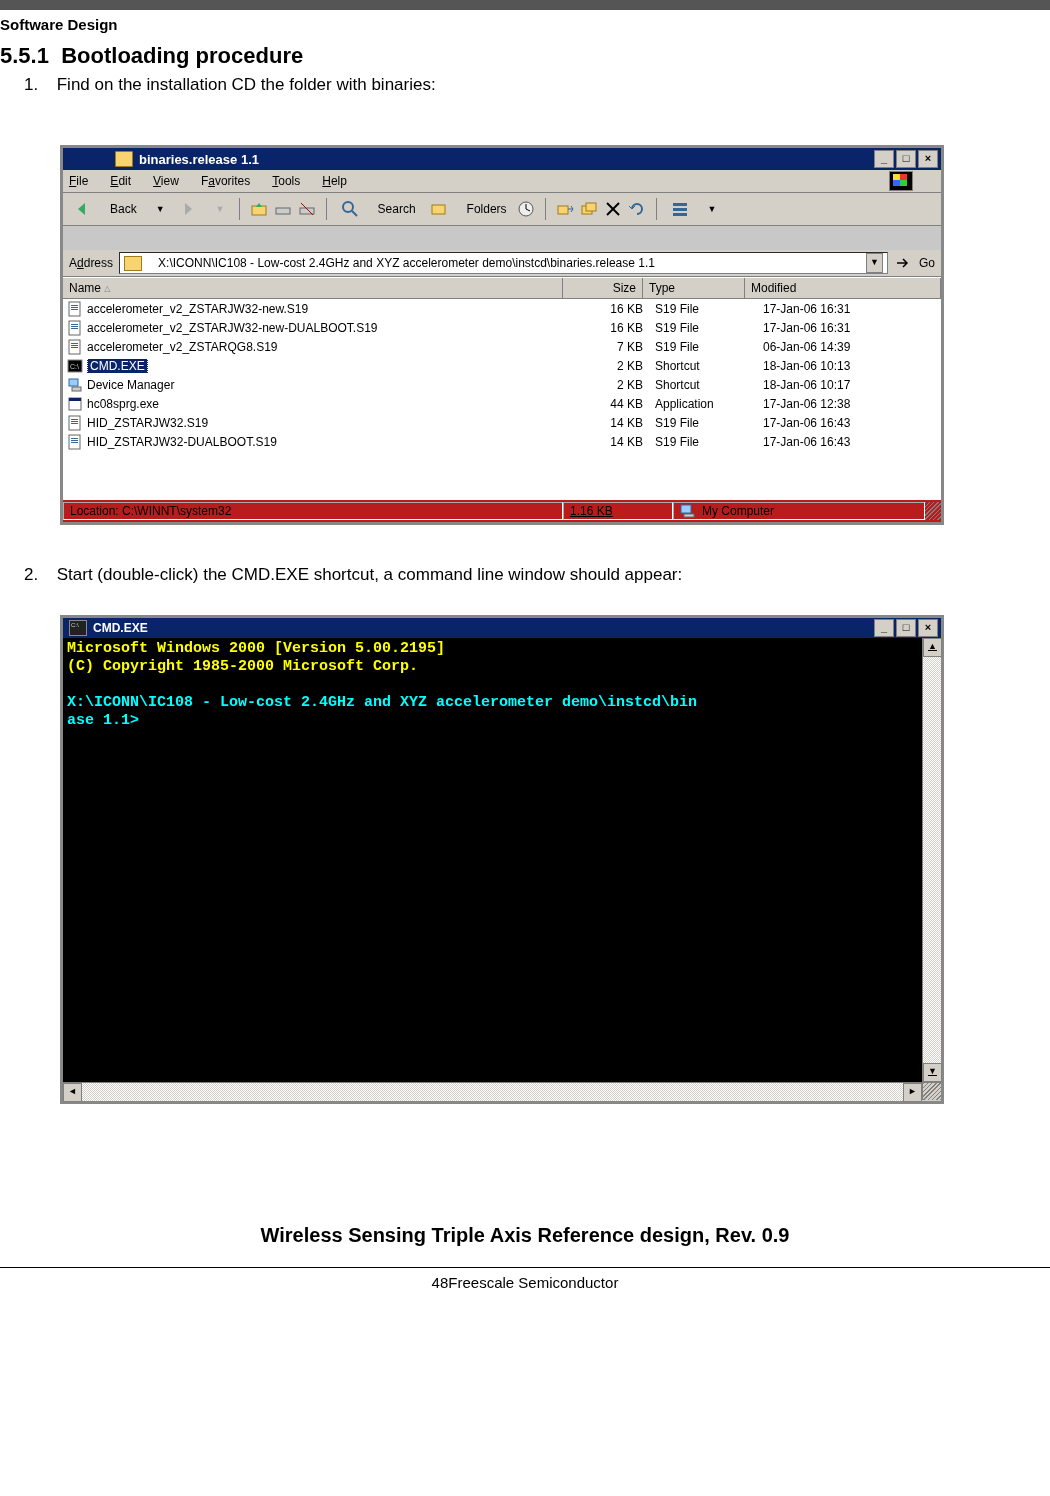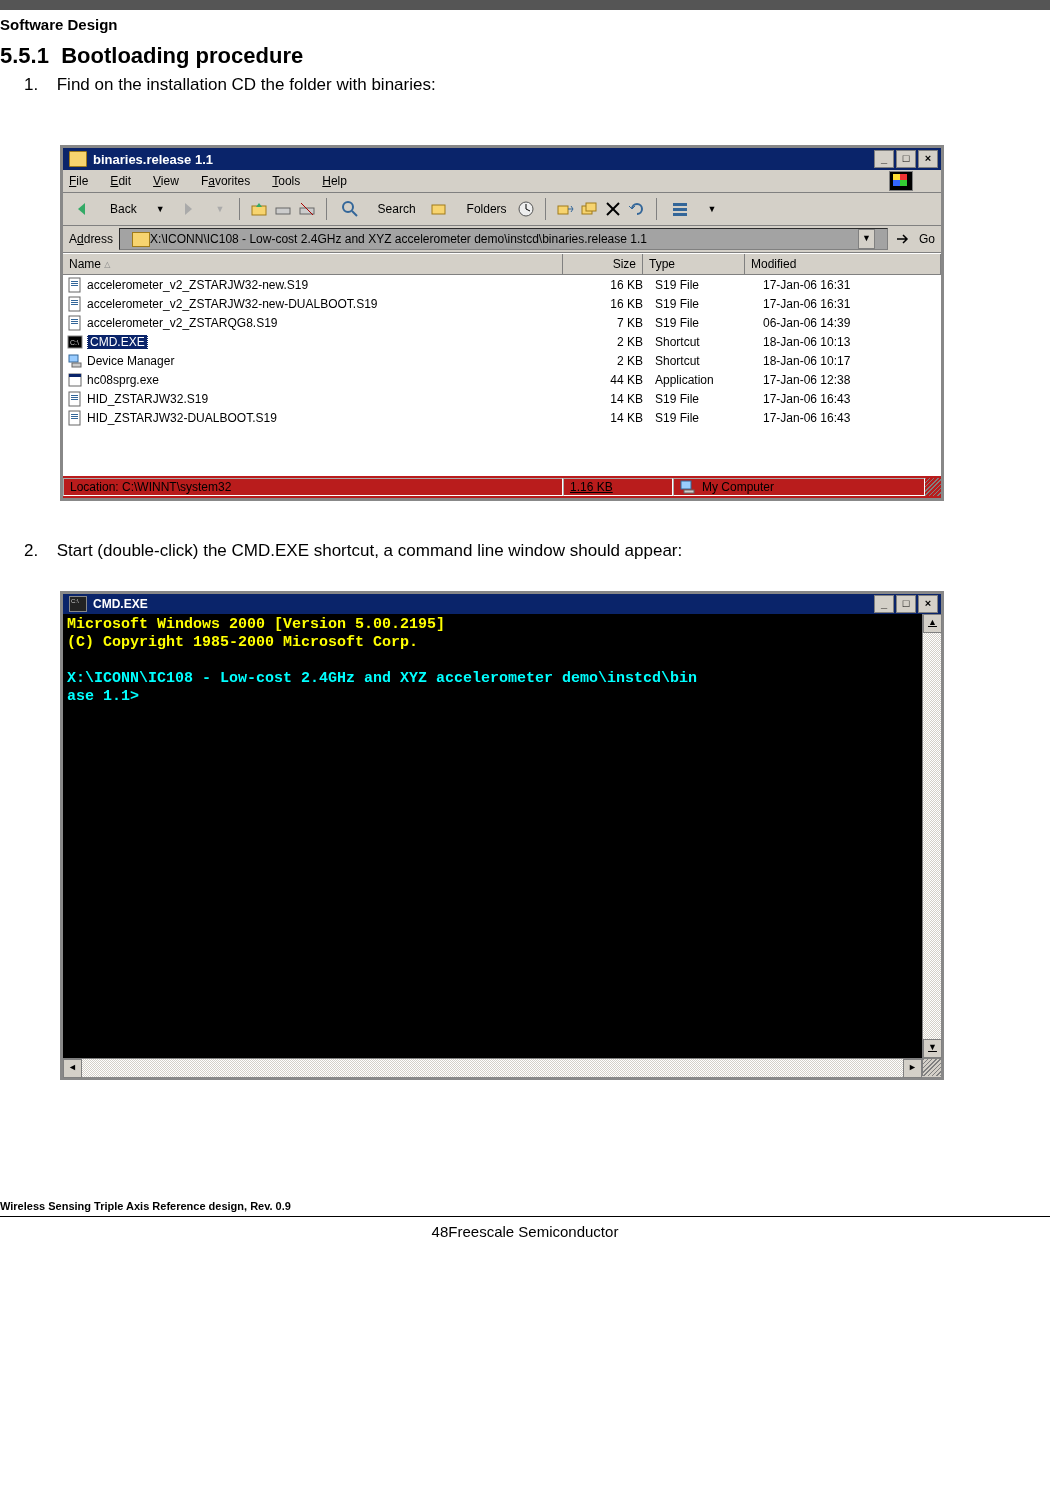--- a/index.html
+++ b/index.html
@@ -10,39 +10,39 @@
     color: #000;
     width: 1050px;
   }
   .topbar { height: 10px; background: #555; margin-bottom: 6px; }
   .page { padding: 0 0 20px 0; }
   .section-title { font-weight: bold; font-size: 15px; padding-left: 0; }
   .heading { font-weight: bold; font-size: 22px; margin: 10px 0 6px 0; }
   .step { font-size: 17px; margin: 2px 0 10px 24px; }
   .step .num { display: inline-block; width: 28px; }
   .win-wrap { margin: 50px auto 20px 60px; width: 878px; border: 3px solid #888; background: #c8c8c8; font-family: Tahoma, sans-serif; font-size: 12px; }
-  .titlebar { background: linear-gradient(#0a246a,#0a246a); color: #fff; height: 22px; display: flex; align-items: center; }
+  .titlebar { background: linear-gradient(#0a246a,#0a246a); color: #fff; height: 22px; display: flex; align-items: center; padding-left: 46px; }
   .titlebar .folder-icon { width: 16px; height: 14px; background: #f7d46f; border: 1px solid #a07b1a; margin: 0 6px; border-radius: 1px; }
   .titlebar .title { font-weight: bold; flex: 1; font-size: 13px; }
   .winbtns { display: flex; gap: 2px; margin-right: 3px; }
   .winbtn { width: 18px; height: 16px; background: #d4d0c8; border: 1px solid #808080; font-size: 11px; line-height: 14px; text-align: center; font-family: Arial; font-weight: bold; color: #000; }
   .menubar { background: #d4d0c8; height: 22px; display: flex; align-items: center; padding: 0 6px; border-bottom: 1px solid #808080; }
   .menubar span { margin-right: 22px; font-size: 12px; }
   .menubar span u { text-decoration: underline; }
   .menubar .winlogo { margin-left: auto; width: 22px; height: 18px; background: #000; border: 1px solid #808080; position: relative; }
   .menubar .winlogo::after { content: ""; position: absolute; left: 3px; top: 2px; width: 14px; height: 12px;
     background: conic-gradient(#e33 0 25%, #3c3 0 50%, #36f 0 75%, #fd3 0 100%); }
   .toolbar { background: #d4d0c8; height: 32px; display: flex; align-items: center; padding: 0 6px; border-bottom: 1px solid #808080; gap: 6px; }
   .tb-btn { display: flex; align-items: center; gap: 19px; padding: 2px 4px; font-size: 12px; }
   .tb-sep { width: 1px; height: 22px; background: #808080; margin: 0 4px; }
   .ico { width: 18px; height: 18px; display: inline-block; }
   .ico-back svg, .ico svg { width: 100%; height: 100%; }
-  .addrbar { background: #d4d0c8; height: 26px; display: flex; align-items: center; padding: 0 6px; border-bottom: 1px solid #808080; gap: 6px; }
+  .addrbar { background: #d4d0c8; height: 26px; display: flex; align-items: center; padding: 0 6px; border-bottom: 1px solid #808080; gap: 6px; margin-top: 24px; }
   .addrbar .lbl { font-size: 12px; }
-  .addrbar .addr-input { flex: 1; background: #a3a3a3; border: 1px inset #808080; height: 20px; display: flex; align-items: center; padding: 0 12px; gap: 0; }
+  .addrbar .addr-input { flex: 1; background: #ffffff; border: 1px inset #808080; height: 20px; display: flex; align-items: center; padding: 0 4px; gap: 16px; }
   .addrbar .addr-input .folder-icon { width: 16px; height: 13px; background: #f7d46f; border: 1px solid #a07b1a; }
   .addrbar .addr-input .txt { font-size: 12px; white-space: nowrap; overflow: hidden; }
   .addrbar .addr-input .dd { width: 15px; height: 18px; background: #d4d0c8; border: 1px solid #808080; text-align: center; font-size: 9px; line-height: 16px; margin-left: auto; }
   .addrbar .go { display: flex; align-items: center; gap: 7px; font-size: 12px; }
   .listhead { background: #d4d0c8; height: 20px; display: flex; border-top: 1px solid #fff; border-bottom: 1px solid #808080; font-size: 12px; }
   .listhead div { border-right: 1px solid #808080; padding: 2px 6px; box-sizing: border-box; display: flex; align-items: center; }
   .col-name { width: 500px; }
   .col-size { width: 80px; justify-content: flex-end; }
   .col-type { width: 102px; }
   .col-mod { flex: 1; }
@@ -71,21 +71,21 @@
   .con-body { display: flex; text-decoration: underline; }
   .con-text { background: #000; color: #ff0; font-family: "Courier New", monospace; font-size: 15px; font-weight: bold; padding: 2px 4px; flex: 1; min-height: 440px; white-space: pre; overflow: hidden; line-height: 18px; }
   .con-text .cyan { color: #0ff; }
   .vscroll { width: 18px; background: #d4d0c8; border-left: 1px solid #808080; display: flex; flex-direction: column; }
   .vscroll .arrow, .hscroll .arrow { height: 17px; width: 17px; background: #d4d0c8; border: 1px solid #808080; text-align: center; font-size: 9px; line-height: 15px; }
   .vscroll .track { flex: 1; background: repeating-conic-gradient(#d4d0c8 0 25%, #fff 0 50%) 0 0/2px 2px; }
   .hscroll { height: 18px; background: #d4d0c8; display: flex; border-top: 1px solid #808080; }
   .hscroll .track { flex: 1; background: repeating-conic-gradient(#d4d0c8 0 25%, #fff 0 50%) 0 0/2px 2px; }
   .hscroll .grip { width: 18px; height: 17px; background: repeating-linear-gradient(135deg,#808080 0 1px,transparent 1px 3px); border-left: 1px solid #808080; }
 
-  .footer { text-align: left; font-weight: bold; font-size: 11px; margin-top: 120px; border-bottom: 1px solid #000; padding-bottom: 4px; width: 100%; }
+  .footer { text-align: center; font-weight: bold; font-size: 20px; margin-top: 120px; border-bottom: 1px solid #000; padding-bottom: 20px; width: 100%; }
   .pgrow { display: flex; justify-content: center; font-size: 15px; margin-top: 6px; padding: 0 0; }
 
   svg { display: block; }
 </style>
 </head>
 <body>
 
 <div class="topbar"></div>
 <div class="page">
   <div class="section-title">Software Design</div>

